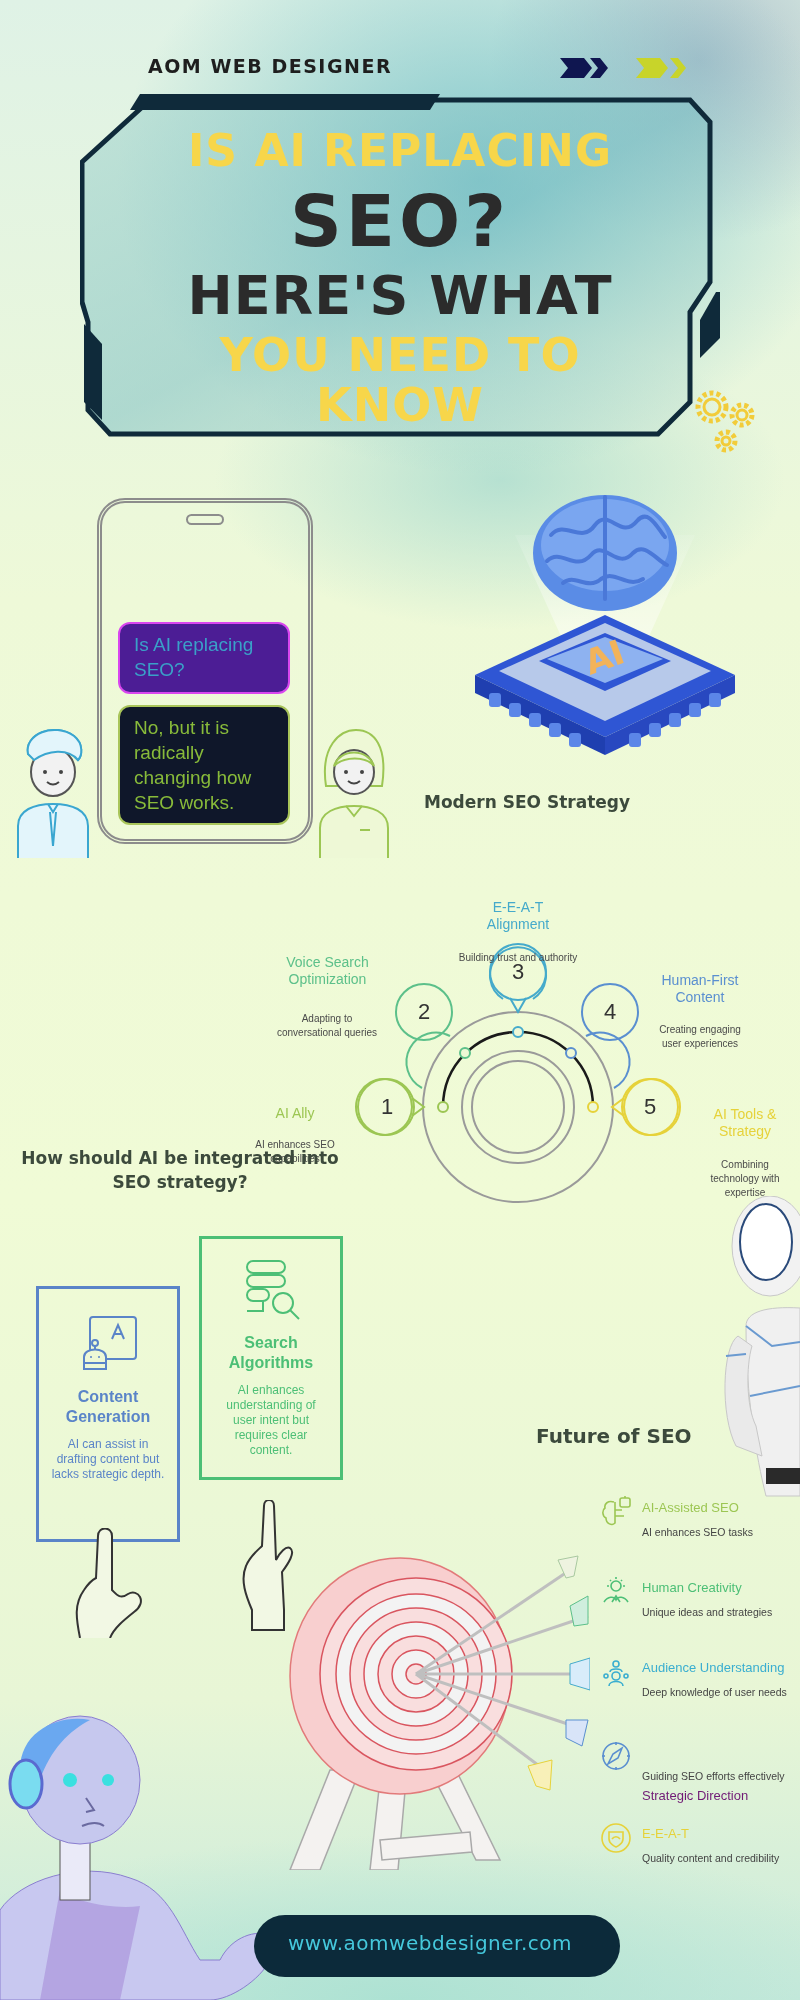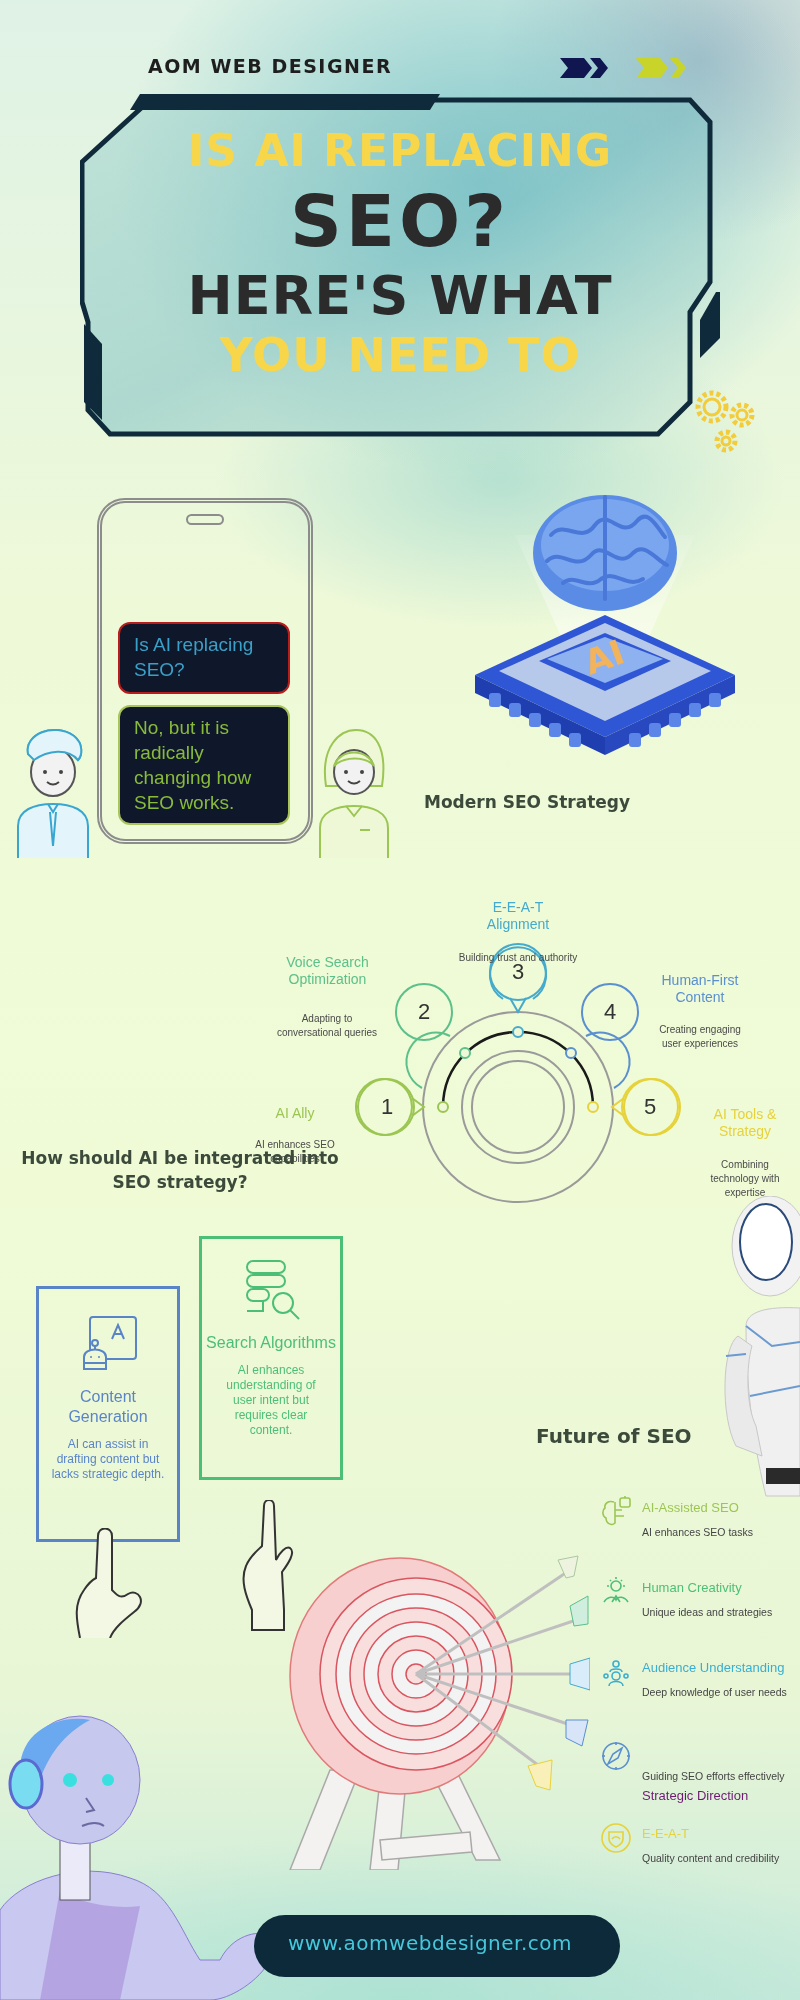--- a/index.html
+++ b/index.html
@@ -25,32 +25,32 @@
   .t-dark { color: #2b2b2b; font-weight: bold; }
   .t1 { font-size: 44px; line-height: 58px; }
   .t2 { font-size: 72px; line-height: 82px; letter-spacing: 4px; }
   .t3 { font-size: 54px; line-height: 68px; letter-spacing: 1px; }
   .t4 { font-size: 46px; line-height: 50px; }
 
   
   .phone { left: 97px; top: 498px; width: 216px; height: 346px; border: 5px double #8c8c8c; border-radius: 28px; }
   .notch { left: 186px; top: 514px; width: 38px; height: 11px; border: 2px solid #8c8c8c; border-radius: 8px; }
   .bubble { font-size: 19px; line-height: 25px; padding: 8px 14px; border-radius: 12px; }
-  .b-q { left: 118px; top: 622px; width: 172px; height: 72px; background: #0f172a; border: 2px solid #b91c1c; color: #3aa0c8; }
+  .b-q { left: 118px; top: 622px; width: 172px; height: 72px; background: #4c1d95; border: 2px solid #d946ef; color: #3aa0c8; }
   .b-a { left: 118px; top: 705px; width: 172px; height: 120px; background: #0f172a; border: 2px solid #a9c55a; color: #88bb3a; }
 
   .section-title { font-weight: bold; color: #3c4a3c; font-family: "DejaVu Sans", sans-serif; }
 
   
   .step-title { position: absolute; text-align: center; font-size: 14px; line-height: 17px; margin-top: 44px; }
   .step-desc { position: absolute; text-align: center; font-size: 10px; line-height: 14px; color: #4a4a4a; margin-top: 48px; }
 
   
   .card { border: 3px solid; text-align: center; }
-  .card-title { font-weight: normal; font-size: 16px; line-height: 20px; }
+  .card-title { font-weight: bold; font-size: 16px; line-height: 20px; }
   .card-desc { font-size: 12px; line-height: 15px; }
 
   
   .f-item { left: 600px; width: 200px; }
   .f-title { position: absolute; left: 42px; top: 4px; font-size: 13px; white-space: nowrap; }
   .f-desc { position: absolute; left: 42px; top: 30px; font-size: 10.5px; color: #444; white-space: nowrap; }
   .f-icon { position: absolute; left: 0; top: 0; width: 32px; height: 32px; }
 
   .url-pill { left: 254px; top: 1915px; width: 366px; height: 62px; background: #0c2a3a; border-radius: 31px; }
   .url-text { left: 288px; top: 1931px; font-family: "DejaVu Sans", sans-serif; font-size: 20px; color: #45c8dc; letter-spacing: 0.5px; }
@@ -81,20 +81,21 @@
   <polygon points="60,2 360,2 350,18 50,18" fill="#0f2a3a"></polygon>
   <polygon points="4,232 22,252 22,328 4,310" fill="#0f2a3a"></polygon>
   <polygon points="636,200 640,200 640,246 620,266 620,228" fill="#0f2a3a"></polygon>
 </svg>
 
 <div class="abs title-lines">
   <div class="t-yellow t1">IS AI REPLACING</div>
   <div class="t-dark t2">SEO?</div>
   <div class="t-dark t3">HERE'S WHAT</div>
   <div class="t-yellow t4">YOU NEED TO</div>
+  <div class="t-yellow t4">KNOW</div>
 </div>
 
 <svg class="abs" style="left:690px;top:385px;width:72px;height:72px;" viewBox="0 0 72 72">
   <g fill="none" stroke="#f2cc3a" stroke-width="5" stroke-dasharray="4 3">
     <circle cx="22" cy="22" r="14"></circle>
     <circle cx="52" cy="30" r="10"></circle>
     <circle cx="36" cy="56" r="9"></circle>
   </g>
   <g fill="none" stroke="#f2cc3a" stroke-width="3">
     <circle cx="22" cy="22" r="8"></circle>

